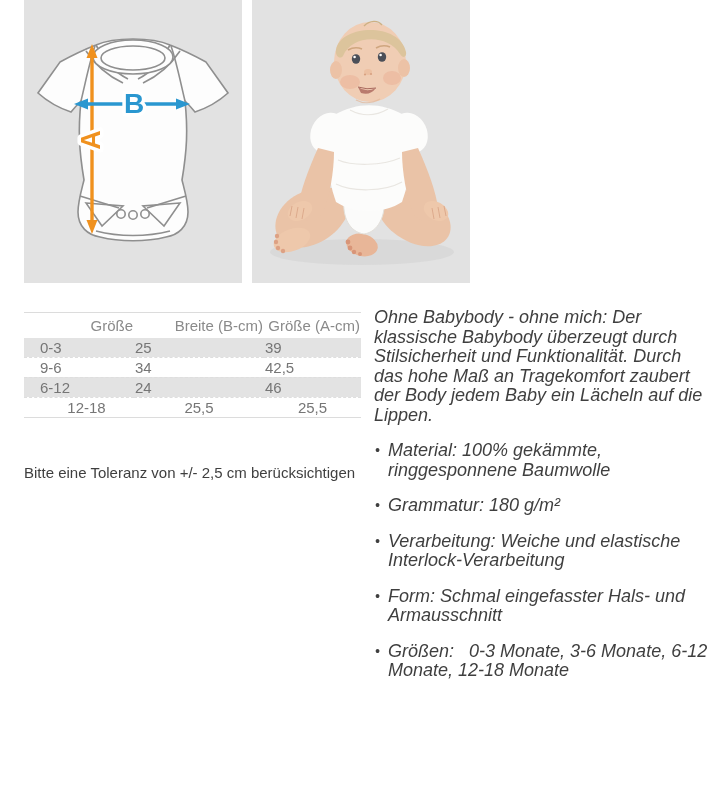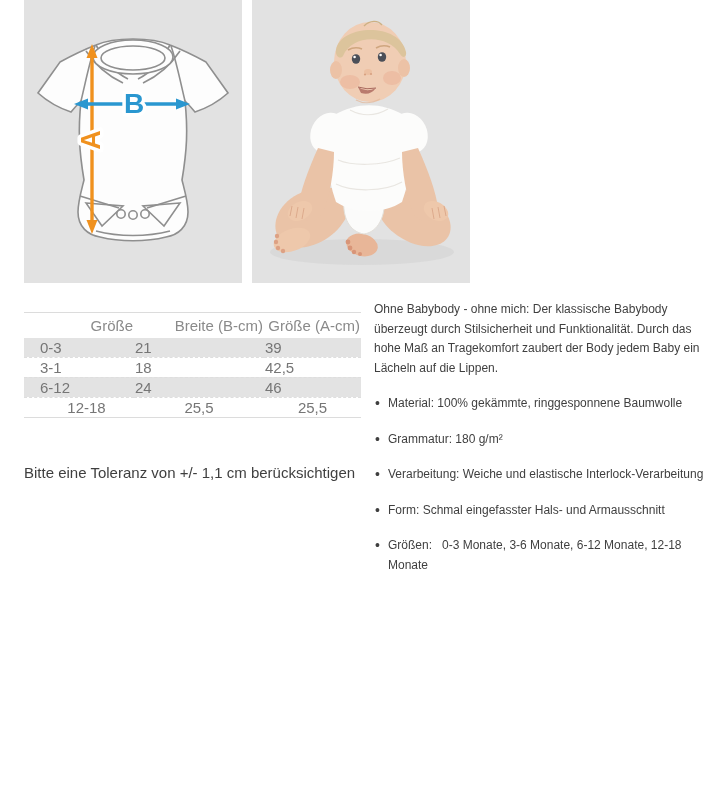--- a/index.html
+++ b/index.html
@@ -44,23 +44,23 @@
   table.size-table tbody tr:nth-child(odd){background:var(--row-shade);}
   table.size-table tbody tr{border-bottom:1px dashed #dedede;}
   table.size-table tbody tr:last-child{border-bottom:none;text-align:center;}
 
   .tolerance-note{
     position:absolute;left:24px;top:464px;
     font-size:15px;color:var(--body-text);
   }
 
   .description{
-    position:absolute;left:374px;top:300px;width:336px;
-    font-size:12px;line-height:19.5px;color:var(--body-text);
-    hyphens:auto;-webkit-hyphens:auto;
+    position:absolute;left:374px;top:308px;width:336px;
+    font-size:18px;line-height:19.5px;color:var(--body-text);
+    hyphens:auto;font-style:italic;-webkit-hyphens:auto;
   }
   .description p{margin:0 0 15px 0;}
   .description ul{margin:15px 0 0 0;padding:0;list-style:none;}
   .description li{position:relative;padding-left:14px;white-space:pre-wrap;margin-top:16px;}
   .description li::before{
     content:"\2022";position:absolute;left:1px;top:0;
     font-size:14px;color:var(--body-text);
   }
 </style>
 </head>
@@ -198,42 +198,42 @@
   <thead>
     <tr>
       <th>Größe</th>
       <th>Breite (B-cm)</th>
       <th>Größe (A-cm)</th>
     </tr>
   </thead>
   <tbody>
     <tr>
       <td>0-3</td>
-      <td>21</td>
+      <td>25</td>
       <td>39</td>
     </tr>
     <tr>
-      <td>3-1</td>
-      <td>18</td>
+      <td>9-6</td>
+      <td>34</td>
       <td>42,5</td>
     </tr>
     <tr>
       <td>6-12</td>
       <td>24</td>
       <td>46</td>
     </tr>
     <tr>
       <td>12-18</td>
       <td>25,5</td>
       <td>25,5</td>
     </tr>
   </tbody>
 </table>
 
-<div class="tolerance-note">Bitte eine Toleranz von +/- 1,1 cm berücksichtigen</div>
+<div class="tolerance-note">Bitte eine Toleranz von +/- 2,5 cm berücksichtigen</div>
 
 <div class="description" lang="de">
   <p>Ohne Babybody - ohne mich: Der klassische Babybody überzeugt durch Stilsicherheit und Funktionalität. Durch das hohe Maß an Tragekomfort zaubert der Body jedem Baby ein Lächeln auf die Lippen.</p>
   <ul>
     <li>Material: 100% gekämmte, ringgesponnene Baumwolle</li>
     <li>Grammatur: 180 g/m²</li>
     <li>Verarbeitung: Weiche und elastische Interlock-Verarbeitung</li>
     <li>Form: Schmal eingefasster Hals- und Armausschnitt</li>
     <li>Größen:   0-3 Monate, 3-6 Monate, 6-12 Monate, 12-18 Monate</li>
   </ul>

